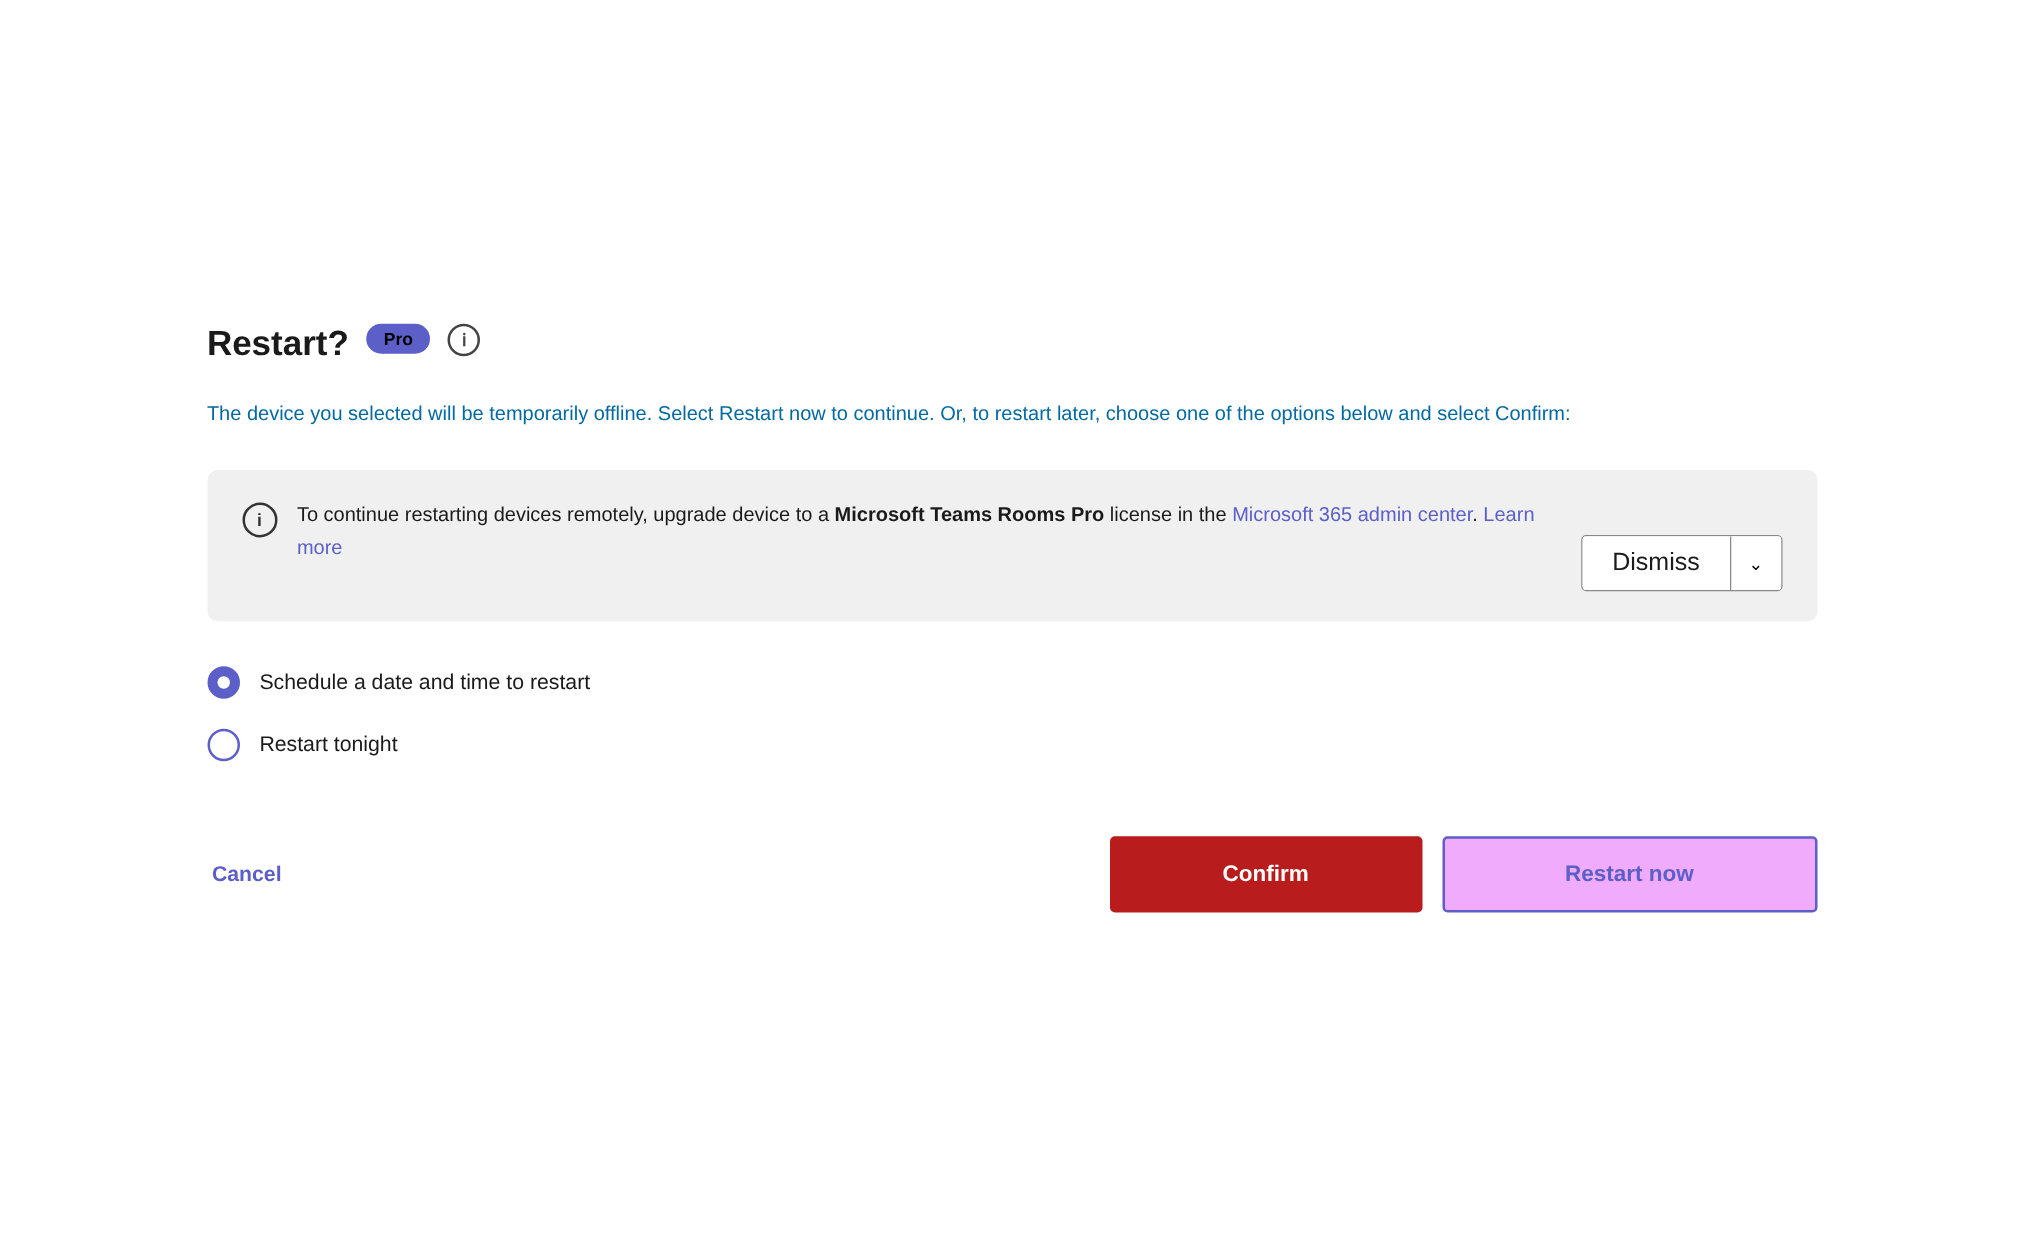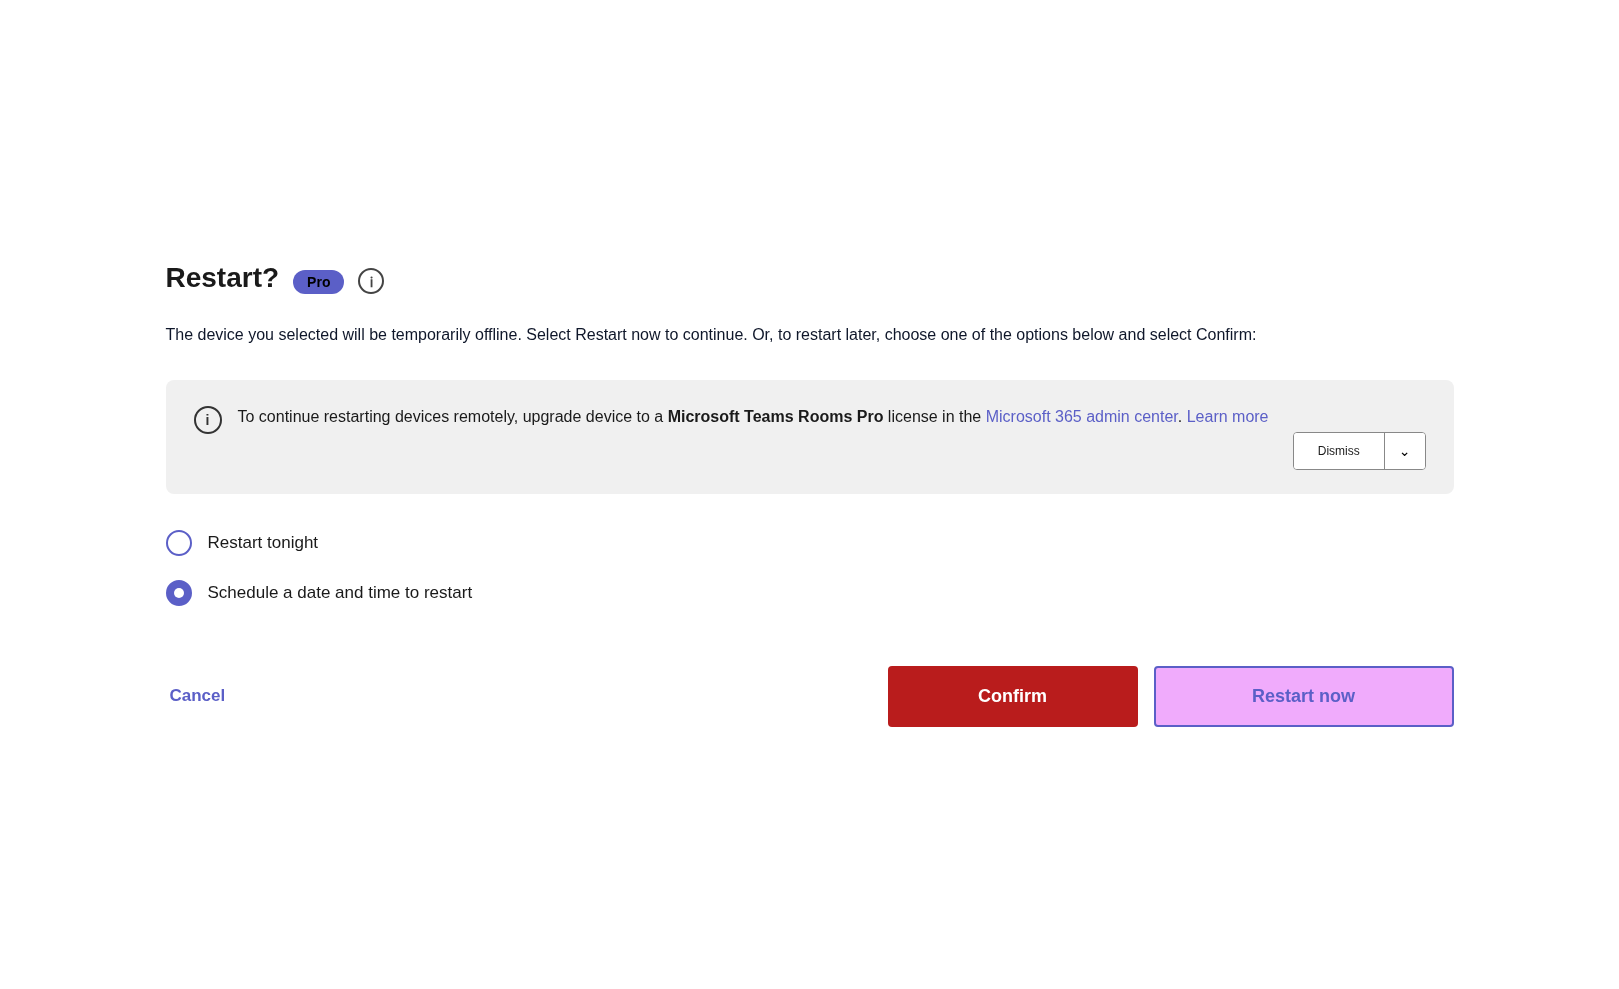--- a/index.html
+++ b/index.html
@@ -20,21 +20,21 @@
 
     .dialog {
       background: #ffffff;
       width: 1400px;
       padding: 48px 56px 48px 56px;
       position: relative;
     }
 
     .header {
       display: flex;
-      align-items: flex-end;
+      align-items: flex-start;
       gap: 14px;
       margin-bottom: 28px;
     }
 
     .title {
       font-size: 28px;
       font-weight: 700;
       color: #1a1a1a;
     }
 
@@ -58,21 +58,21 @@
       align-items: center;
       justify-content: center;
       font-size: 14px;
       font-weight: 600;
       color: #444;
       cursor: pointer;
     }
 
     .description {
       font-size: 16px;
-      color: #0f172a;
+      color: #0369a1;
       line-height: 1.6;
       margin-bottom: 32px;
       max-width: 1250px;
     }
 
     .info-banner {
       background: #f0f0f0;
       border-radius: 8px;
       padding: 24px 28px;
       display: flex;
@@ -116,21 +116,21 @@
       border-radius: 4px;
       background: #ffffff;
       overflow: hidden;
       align-self: flex-end;
       margin-top: 16px;
       flex-shrink: 0;
     }
 
     .dismiss-main {
       padding: 10px 24px;
-      font-size: 12px;
+      font-size: 20px;
       font-weight: 500;
       color: #1a1a1a;
       background: #ffffff;
       border: none;
       cursor: pointer;
     }
 
     .dismiss-chevron {
       border-left: 1.5px solid #888;
       padding: 10px 14px;
@@ -264,28 +264,28 @@
           <button class="dismiss-chevron">
             <span>⌄</span>
           </button>
         </div>
       </div>
     </div>
   </div>
 
   <div class="radio-group">
     <label class="radio-option">
-      <div class="radio-outer unselected"></div>
-      <span class="radio-label">Restart tonight</span>
-    </label>
-    <label class="radio-option">
       <div class="radio-outer selected">
         <div class="radio-inner"></div>
       </div>
       <span class="radio-label">Schedule a date and time to restart</span>
+    </label>
+    <label class="radio-option">
+      <div class="radio-outer unselected"></div>
+      <span class="radio-label">Restart tonight</span>
     </label>
   </div>
 
   <div class="footer">
     <button class="cancel-btn">Cancel</button>
     <div class="footer-right">
       <button class="confirm-btn">Confirm</button>
       <button class="restart-now-btn">Restart now</button>
     </div>
   </div>

